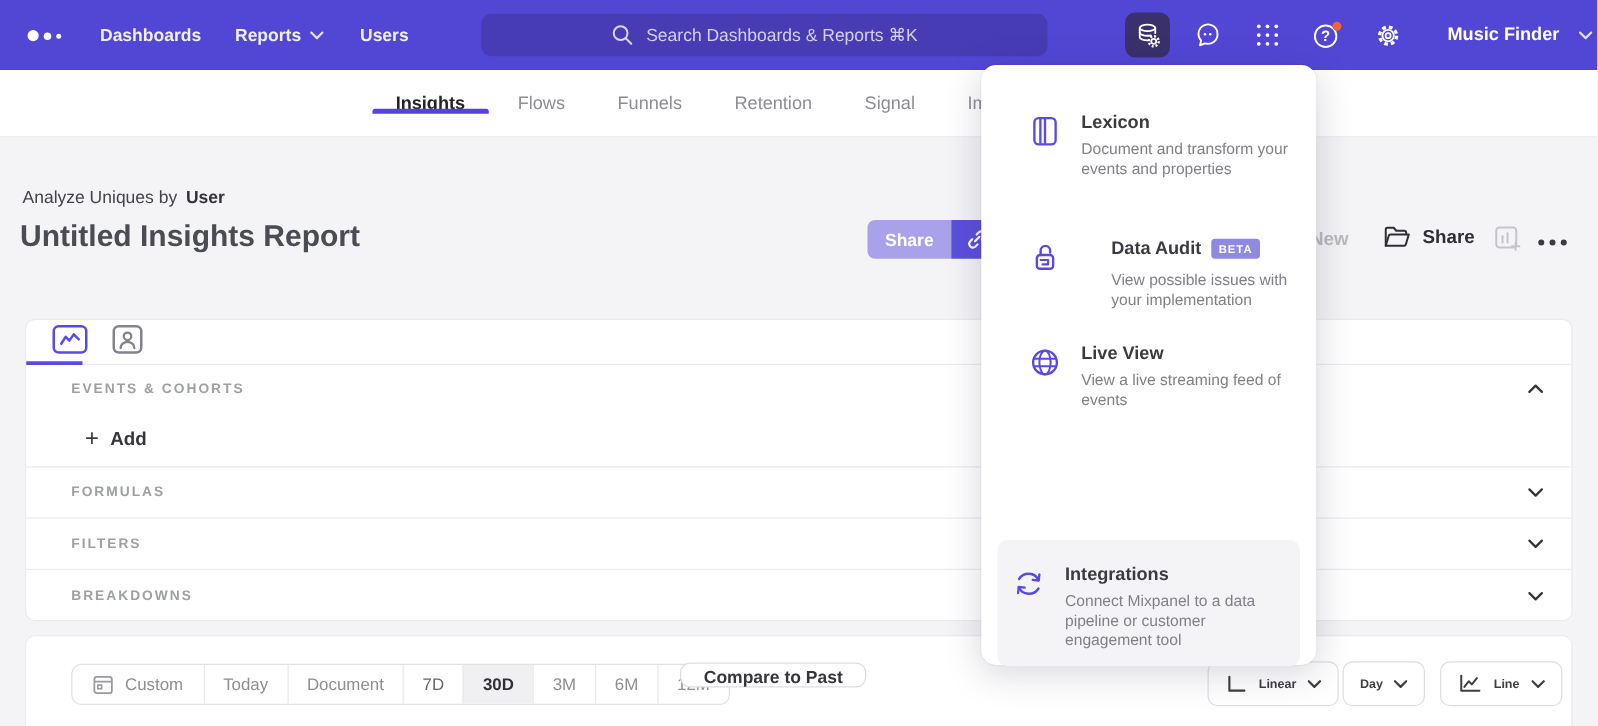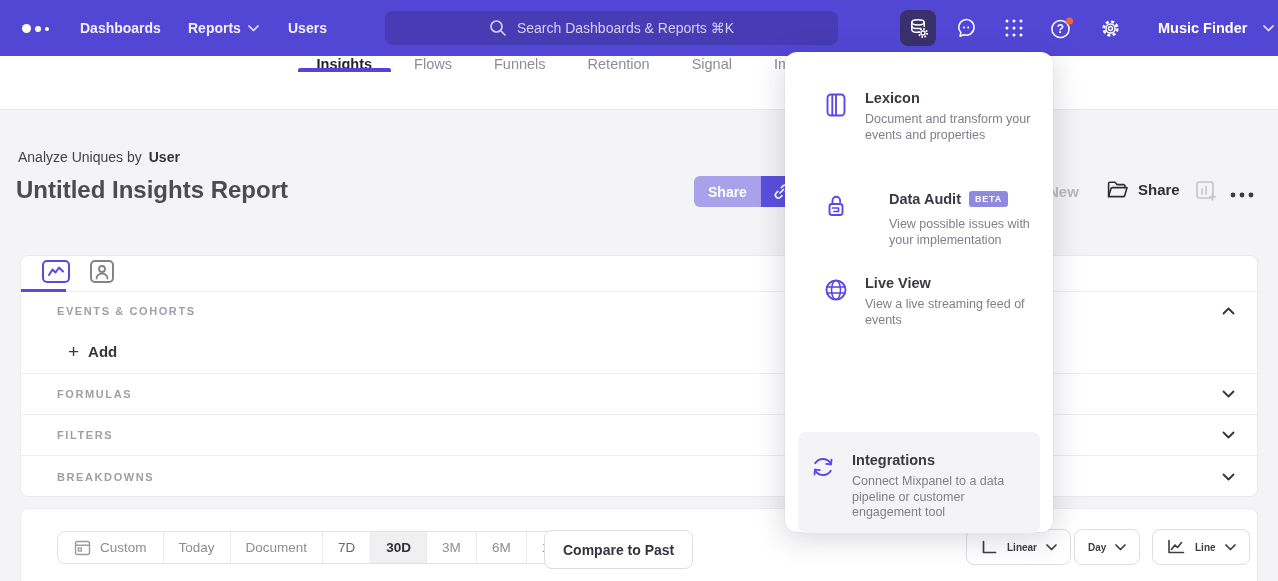--- a/index.html
+++ b/index.html
@@ -20,21 +20,21 @@
                border-radius:8px; display:flex; align-items:center; justify-content:center; gap:10px;
                color:#d4d0f4; font-size:14px; }
   .nav-iconbtn { position:absolute; top:10px; width:36px; height:36px; border-radius:8px;
                  display:flex; align-items:center; justify-content:center; }
   .nav-iconbtn.active { background:#3a316c; }
   #workspace { position:absolute; left:1158px; top:0; height:56px; display:flex; align-items:center; gap:16px;
                color:#fff; font-size:14.5px; font-weight:700; cursor:pointer; }
 
   
   #tabbar { position:absolute; top:56px; left:0; width:1278px; height:54px; background:#fff;
-            border-bottom:1px solid #e9e9ec; display:flex; justify-content:center; align-items:flex-start; gap:4px;
+            border-bottom:1px solid #e9e9ec; display:flex; justify-content:center; align-items:center; gap:4px;
             padding-right:144px; z-index:5; }
   .rtab { display:flex; align-items:center; padding:0 19px; font-size:14.5px; color:#8d8d94;
           position:relative; cursor:pointer; }
   .rtab.active { color:#23232a; font-weight:700; }
   .rtab.active::after { content:""; position:absolute; left:0; right:0; bottom:0; height:4px;
                         background:#5443e0; border-radius:2px 2px 0 0; }
 
   
   #eyebrow { position:absolute; left:18px; top:149px; font-size:14px; color:#43434a; }
   #eyebrow b { font-weight:700; color:#33333a; margin-left:7px; }
@@ -70,23 +70,23 @@
   
   #toolbar-card { position:absolute; left:20px; top:508px; width:1238px; height:90px; background:#fff;
                   border:1px solid #ebebee; border-radius:8px; }
   #range-seg { position:absolute; left:36px; top:22px; height:33px; display:flex; align-items:stretch;
                border:1px solid #e2e2e6; border-radius:8px; overflow:hidden; background:#fff; }
   .seg-item { display:flex; align-items:center; padding:0 15px; font-size:13.5px; color:#8d8d93;
               border-left:1px solid #e9e9ec; cursor:pointer; white-space:nowrap; }
   .seg-item:first-child { border-left:none; gap:9px; padding:0 16px; }
   .seg-item.shade7d { color:#66666d; }
   .seg-item.active { background:#f0f0f2; color:#303037; font-weight:700; }
-  #compare-btn { position:absolute; left:523px; top:21px; height:39px; padding:0 18px; background:#fff;
+  #compare-btn { position:absolute; left:523px; top:21px; height:20px; padding:0 18px; background:#fff;
                  border:1px solid #dddde1; border-radius:8px; font-size:14px; font-weight:700; color:#35353b;
-                 display:flex; align-items:center; cursor:pointer; }
+                 display:flex; align-items:flex-end; cursor:pointer; }
   .tool-btn { position:absolute; top:20px; height:36px; background:#fff; border:1px solid #dedee2; border-radius:8px;
               display:flex; align-items:center; gap:9px; padding:0 13px; font-size:10px; font-weight:700;
               color:#3d3d44; cursor:pointer; }
   #scale-btn { left:945px; } #interval-btn { left:1053px; } #charttype-btn { left:1131px; }
 
   
   #apps-panel { position:absolute; left:785px; top:52px; width:268px; height:480px; background:#fff;
                 border-radius:12px; box-shadow:0 6px 30px rgba(25,25,60,.18), 0 0 0 1px rgba(0,0,0,.03); z-index:40; }
   .app-item { position:absolute; left:13px; width:242px; display:flex; cursor:pointer; }
   .app-item .ic { width:26px; height:26px; margin-left:25px; margin-top:2px; flex-shrink:0; }

